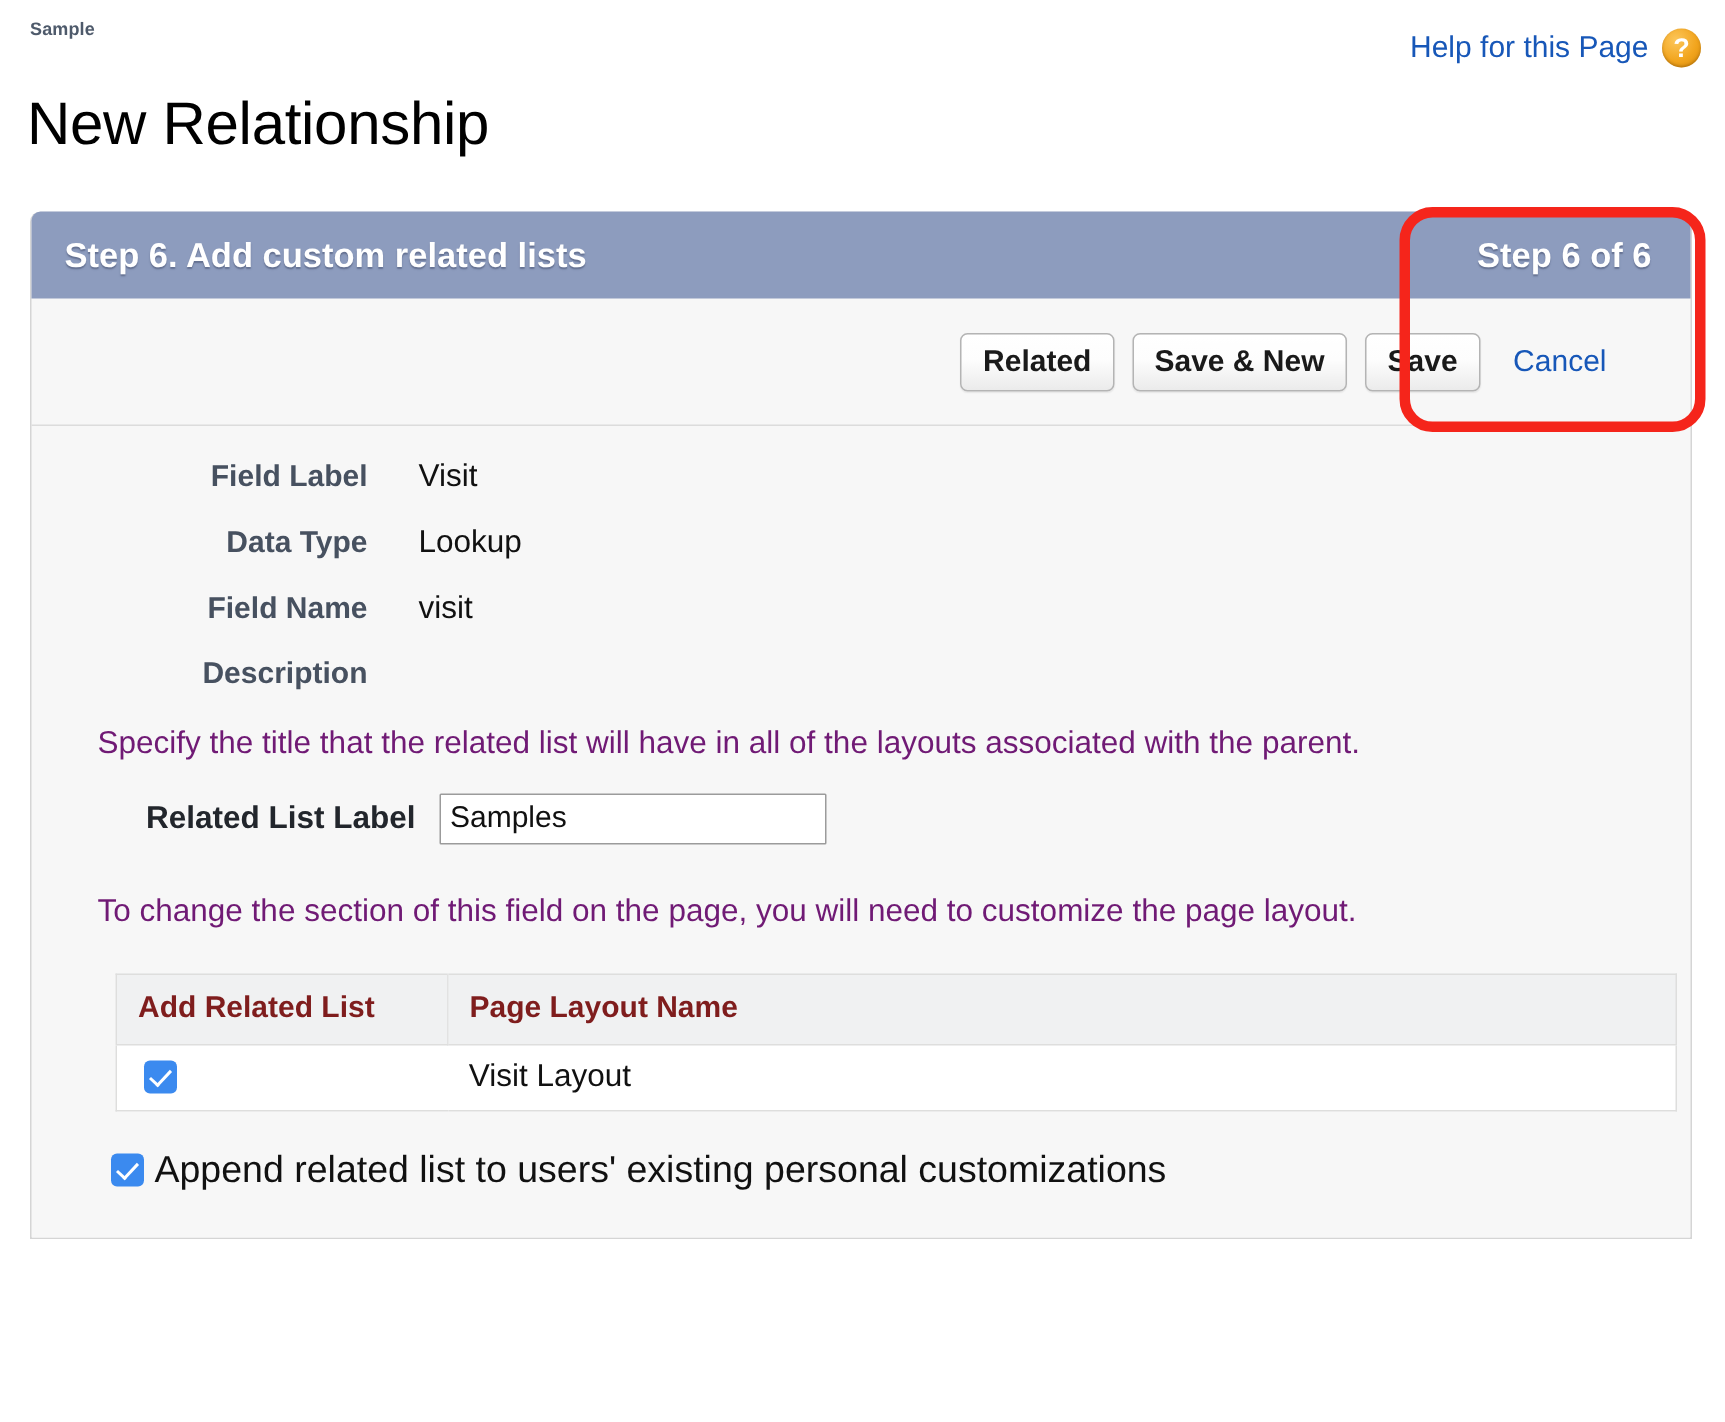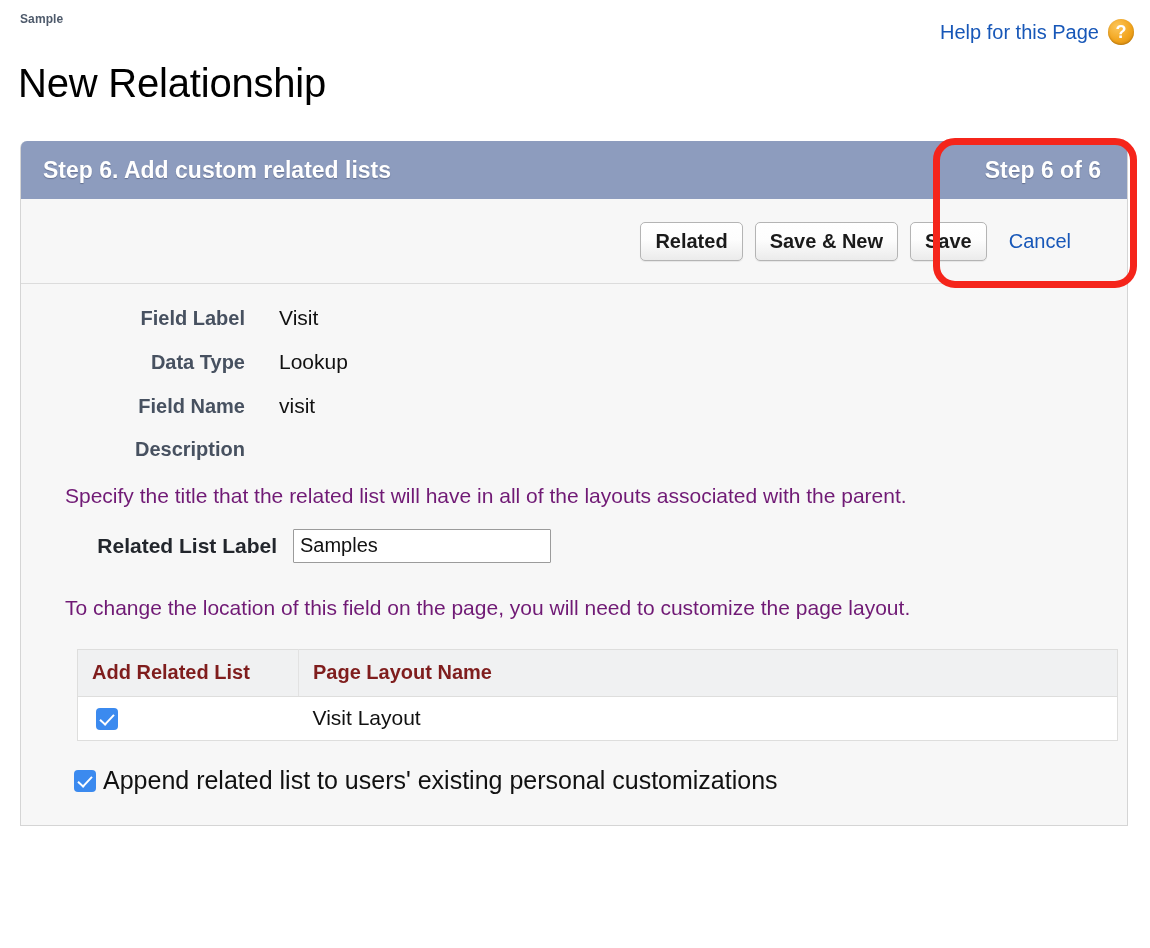--- a/index.html
+++ b/index.html
@@ -305,21 +305,21 @@
       <div class="field-value"></div>
     </div>
 
     <p class="para para-gap-1">Specify the title that the related list will have in all of the layouts associated with the parent.</p>
 
     <div class="rl-row">
       <div class="rl-label">Related List Label</div>
       <input class="rl-input" type="text" value="Samples" style="">
     </div>
 
-    <p class="para para-gap-3">To change the location of this field on the page, you will need to customize the page layout.</p>
+    <p class="para para-gap-3">To change the section of this field on the page, you will need to customize the page layout.</p>
 
     <table class="layout-table">
       <thead>
         <tr>
           <th class="col-add">Add Related List</th>
           <th>Page Layout Name</th>
         </tr>
       </thead>
       <tbody>
         <tr>

